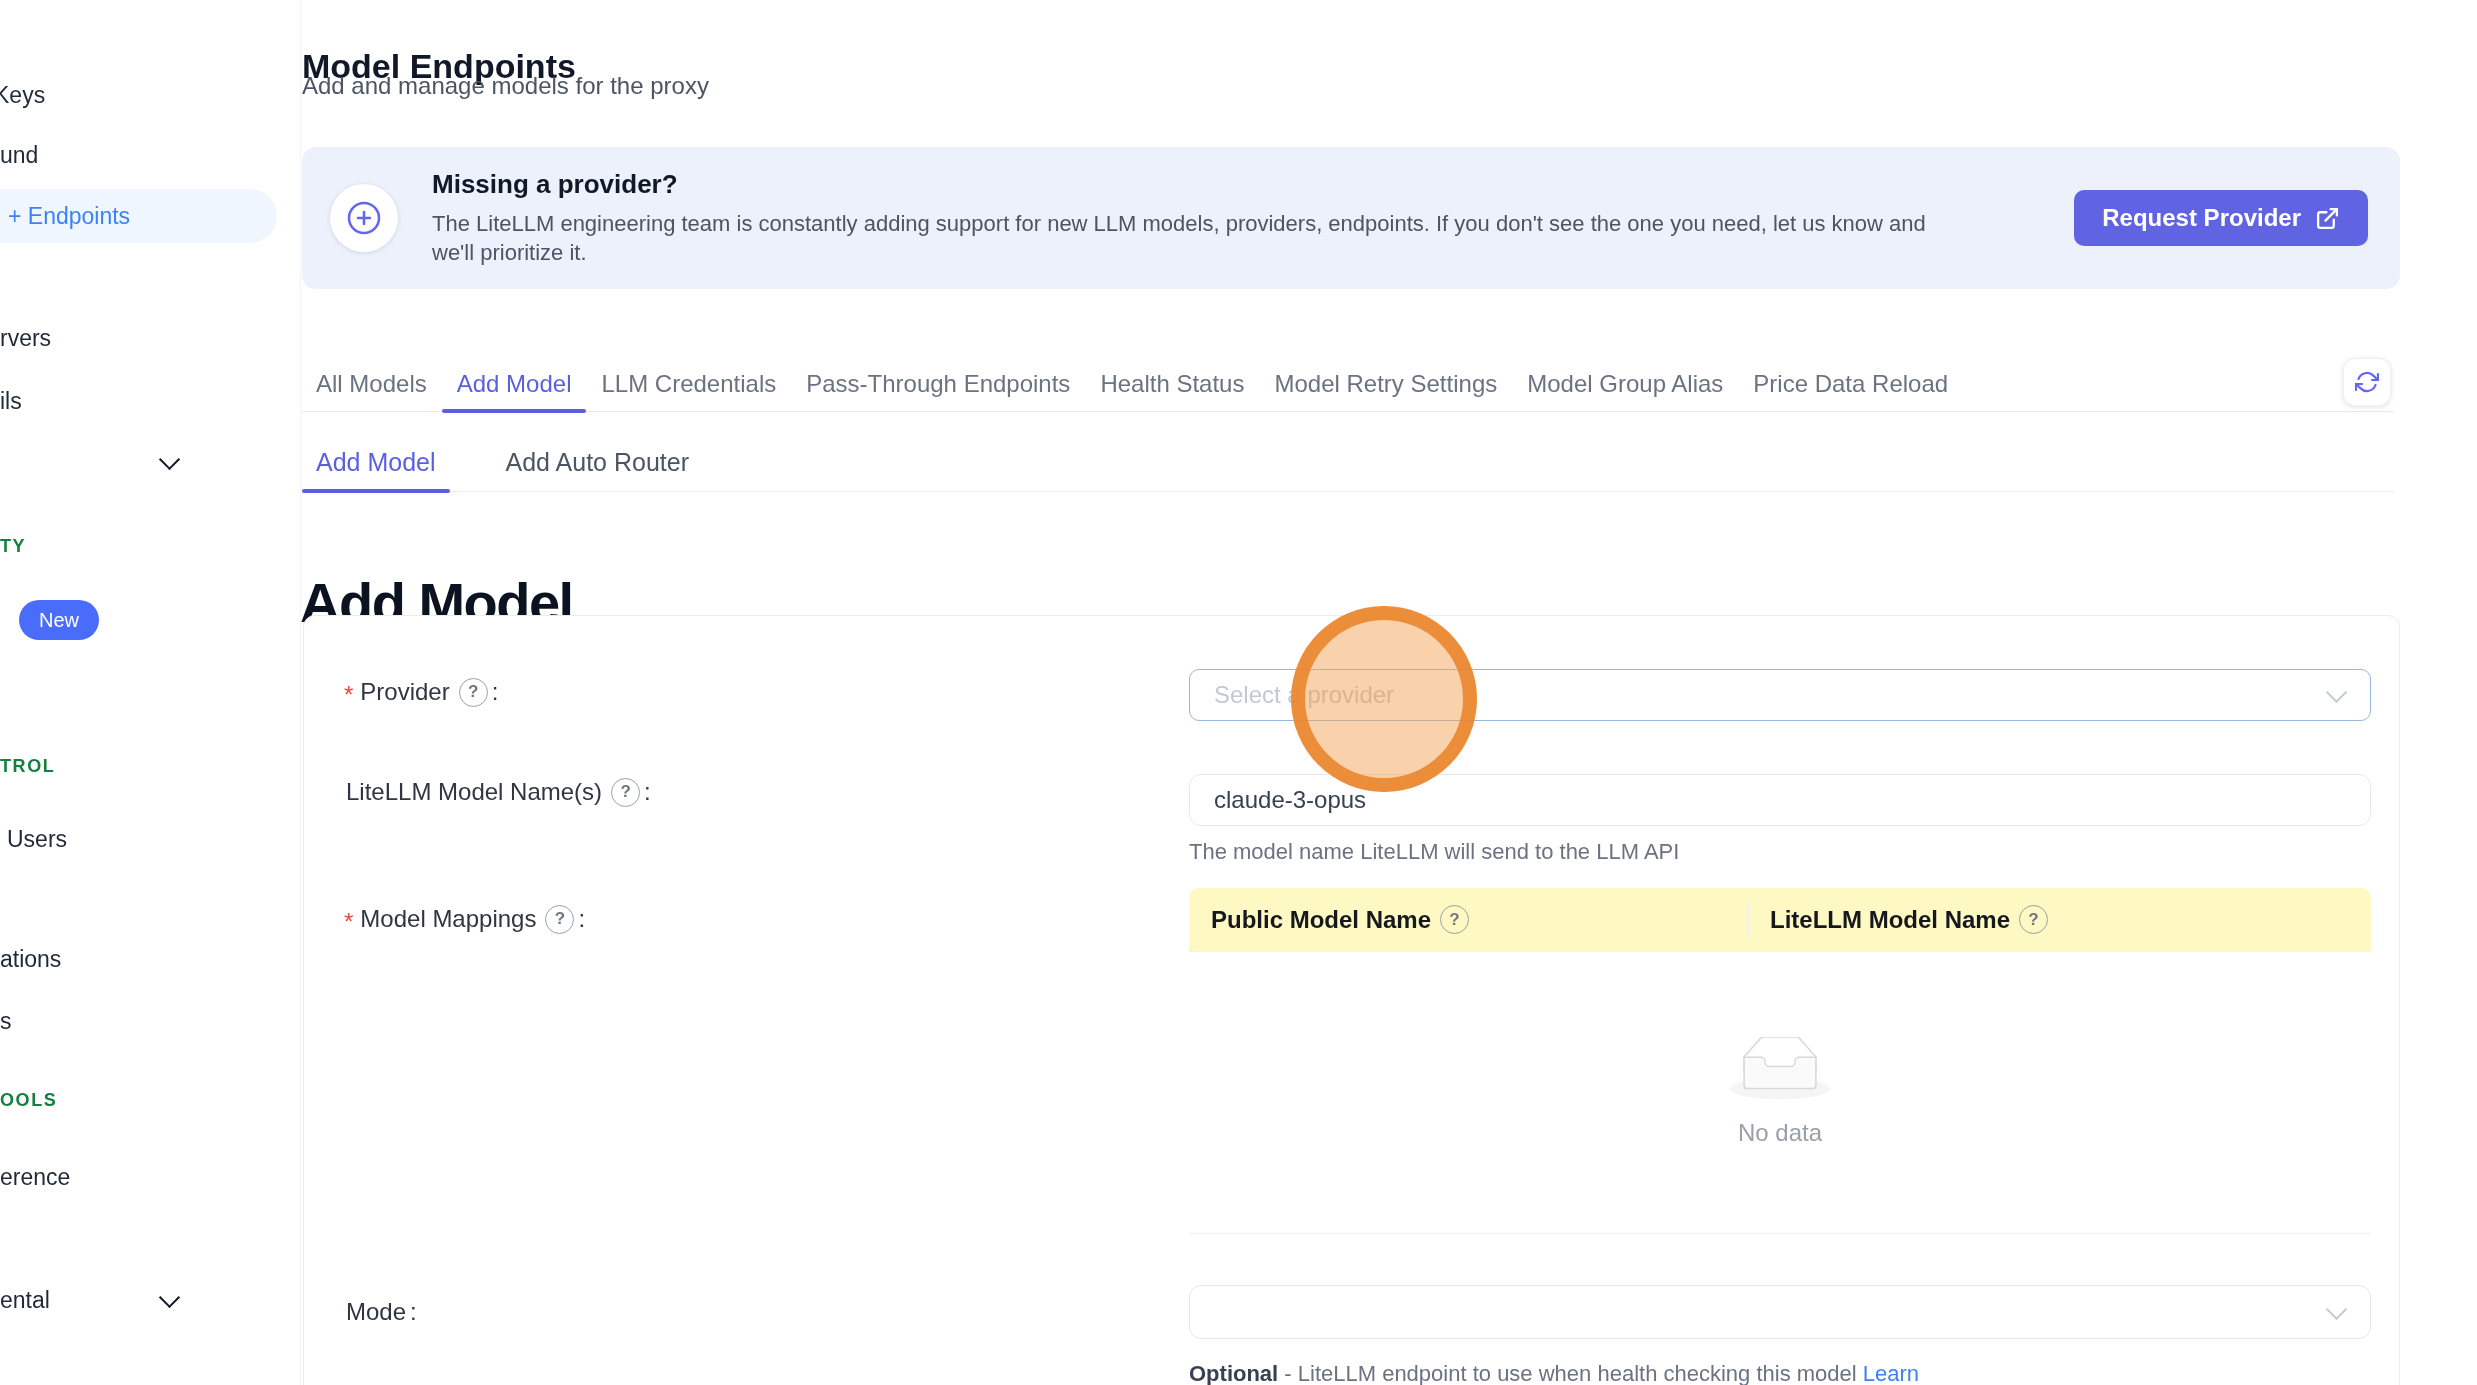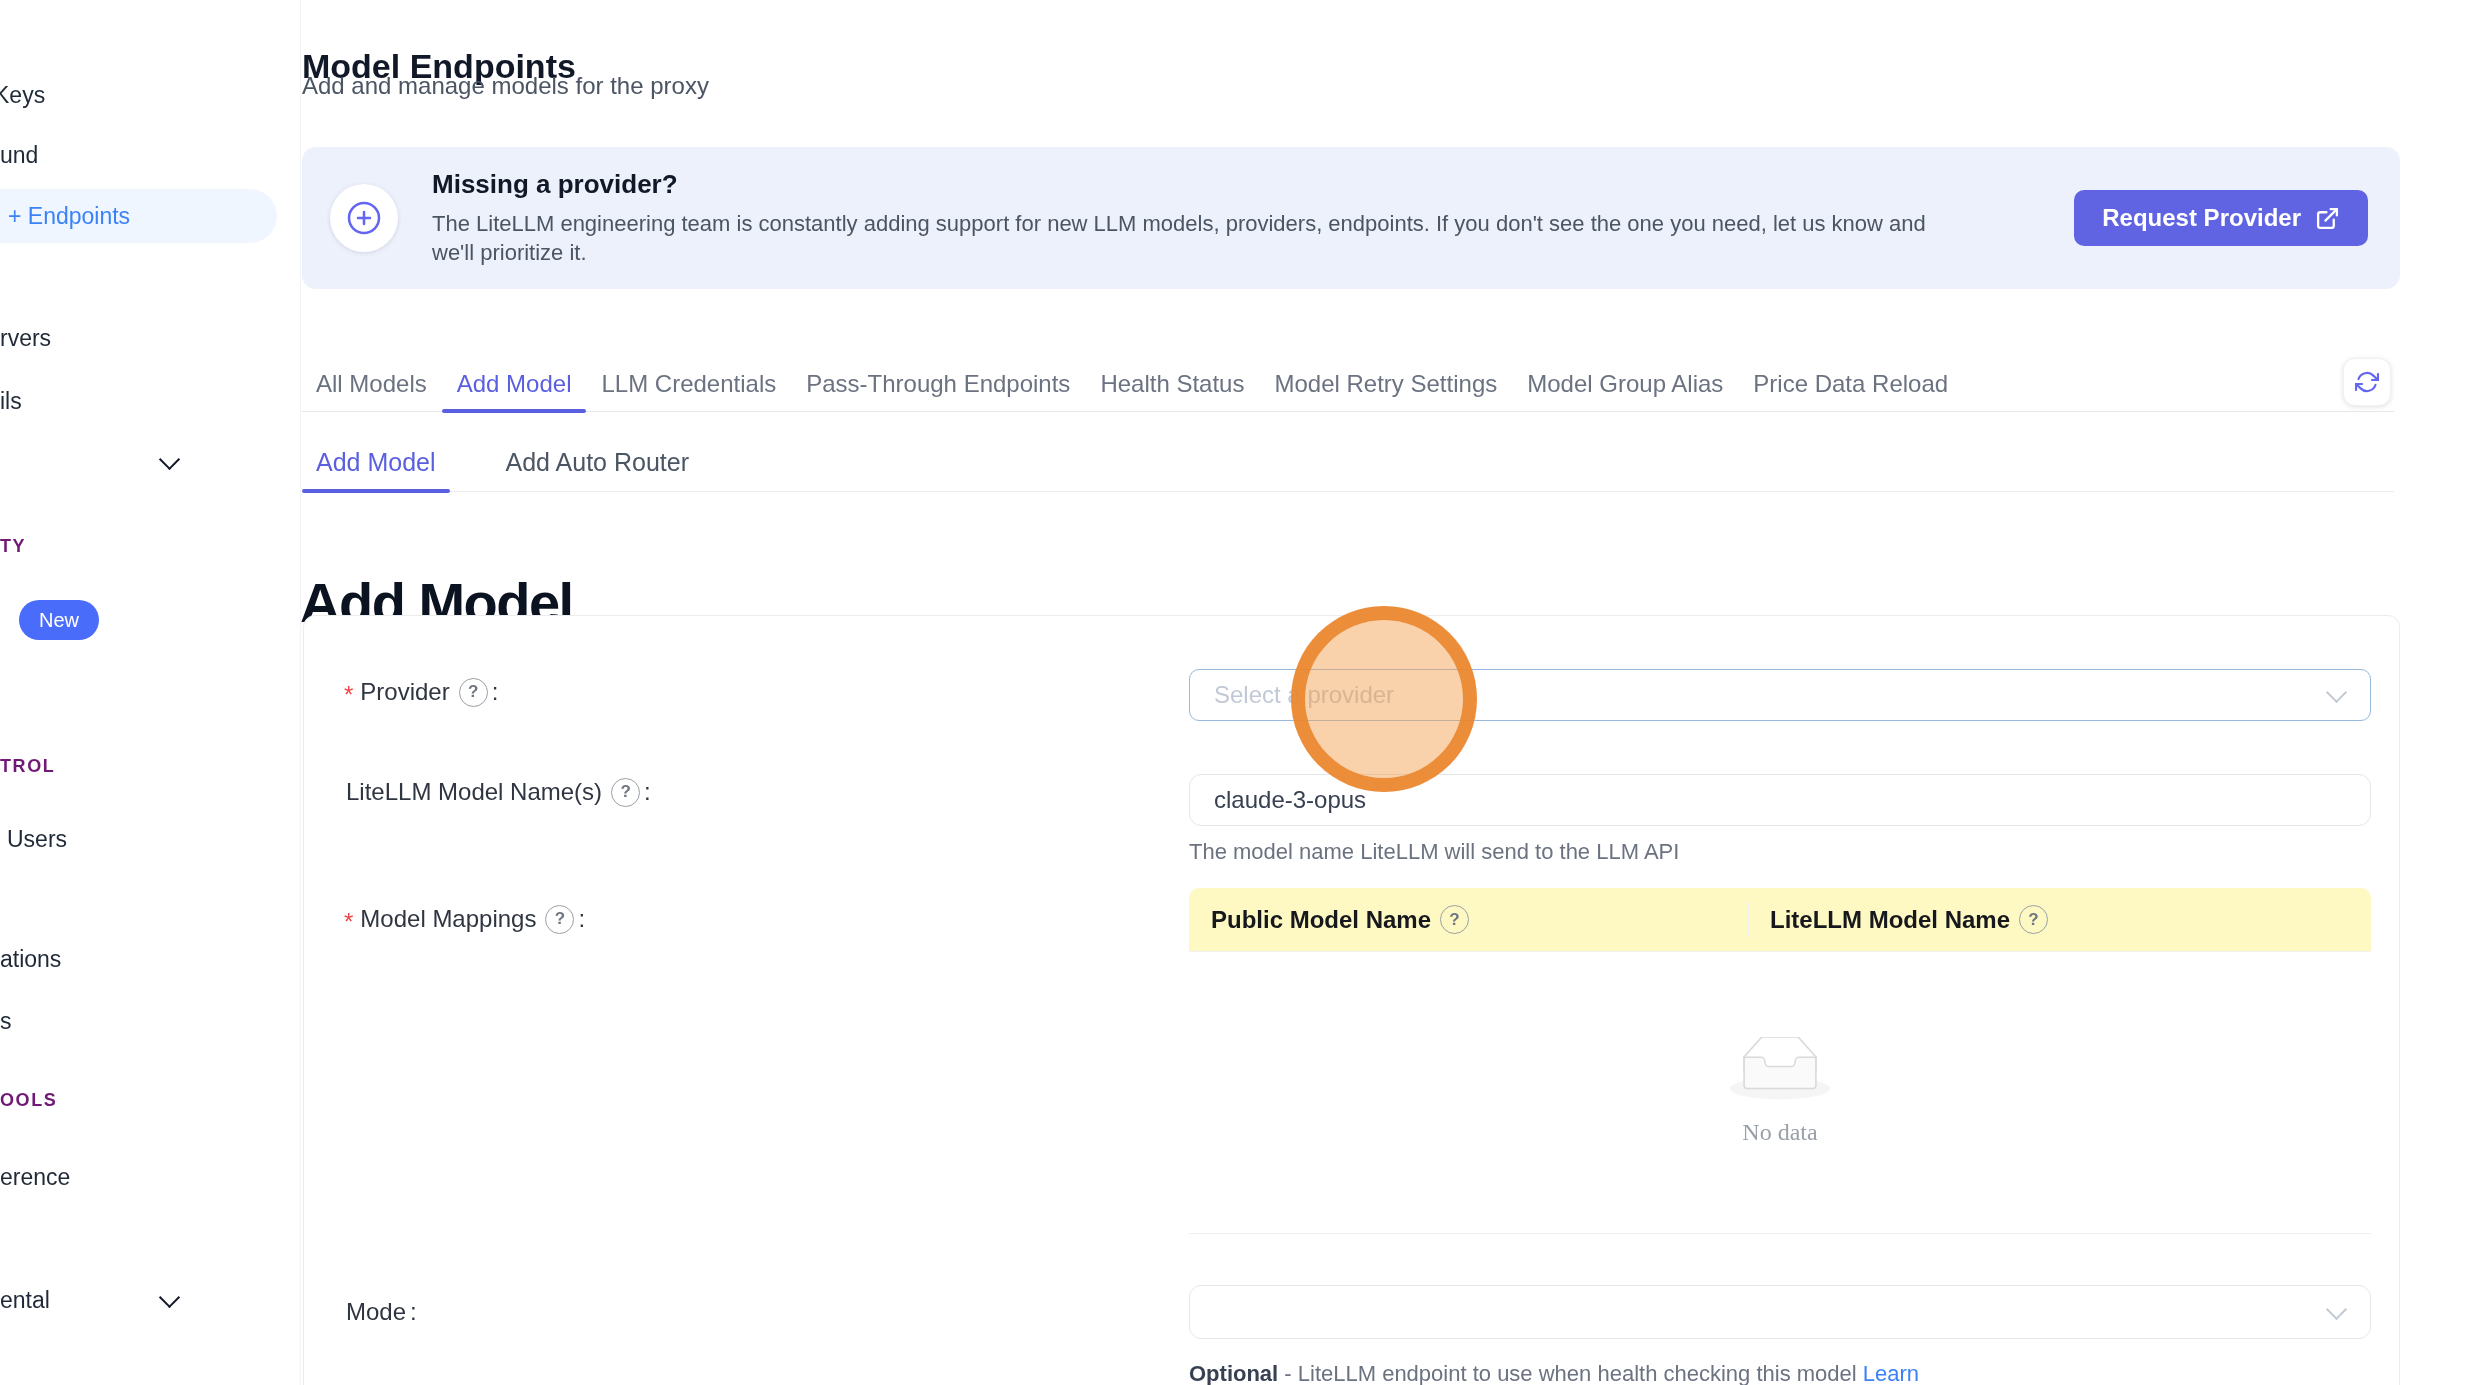--- a/index.html
+++ b/index.html
@@ -1,21 +1,21 @@
 <!DOCTYPE html>
 <html><head>
 <meta charset="utf-8">
 <style>
   html,body{margin:0;padding:0;width:2477px;height:1385px;overflow:hidden;background:#fff;
     font-family:"Liberation Sans","DejaVu Sans",sans-serif;-webkit-font-smoothing:antialiased;}
   .abs{position:absolute;}
   
   #sidebar{position:absolute;left:0;top:0;width:300px;height:1385px;background:#fff;border-right:1px solid #f3f4f6;overflow:hidden;}
   .side-item{position:absolute;font-size:23px;color:#1f2937;white-space:nowrap;line-height:30px;cursor:pointer;}
-  .side-section{position:absolute;font-size:18px;color:#701a75;font-weight:700;letter-spacing:1.6px;white-space:nowrap;}
+  .side-section{position:absolute;font-size:18px;color:#15803d;font-weight:700;letter-spacing:1.6px;white-space:nowrap;}
   .side-pill{position:absolute;left:-48px;top:189px;width:325px;height:54px;background:#eff6ff;border-radius:27px;display:flex;align-items:center;cursor:pointer;}
   .side-pill .lbl{margin-left:56px;font-size:23px;font-weight:500;color:#3b82f6;white-space:nowrap;}
   .badge-new{position:absolute;left:19px;top:600px;height:40px;padding:0 20px;background:#4a6cfa;color:#fff;
     font-size:20px;font-weight:500;border-radius:20px;display:flex;align-items:center;cursor:pointer;}
   .chev{display:inline-block;width:13px;height:13px;border-right:2.6px solid #111827;border-bottom:2.6px solid #111827;transform:rotate(45deg);}
   
   #main{position:absolute;left:300px;top:0;width:2177px;height:1385px;}
   .page-title{position:absolute;left:2px;top:24px;font-size:34px;font-weight:700;color:#111827;}
   .page-sub{position:absolute;left:2px;top:72px;font-size:24px;color:#4b5563;}
   
@@ -53,21 +53,21 @@
   .sel-chev{position:absolute;right:26px;top:50%;margin-top:-10px;width:13px;height:13px;
     border-right:2px solid #c3c9d4;border-bottom:2px solid #c3c9d4;transform:rotate(45deg);}
   .helper{position:absolute;left:885px;font-size:22px;color:#6b7280;white-space:nowrap;}
   .helper span{white-space:pre;}
   
   .map-table{position:absolute;left:885px;top:272px;width:1182px;border-radius:10px 10px 0 0;box-sizing:border-box;}
   .map-head{position:relative;height:63px;background:#fef9c3;border-bottom:1px solid #f0f0f0;border-radius:10px 10px 0 0;display:flex;}
   .map-col{display:flex;align-items:center;font-size:24px;font-weight:700;color:#16181d;padding-left:22px;box-sizing:border-box;}
   .map-col .qmark{font-weight:600;}
   .col-div{position:absolute;left:559px;top:14px;bottom:14px;width:1px;background:#f0f0f0;}
-  .map-body{position:relative;height:281px;border-bottom:1px solid #f0f0f0;font-family:Liberation Serif, serif;}
+  .map-body{position:relative;height:281px;border-bottom:1px solid #f0f0f0;}
   .empty-wrap{position:absolute;left:0;right:0;top:85px;text-align:center;}
   .no-data{margin-top:14px;font-size:24px;color:#9aa0a8;}
   
   .click-ring{position:absolute;left:1291px;top:606px;width:186px;height:186px;border-radius:50%;
     border:14px solid rgba(235,132,42,.88);background:rgba(243,159,77,.48);box-sizing:border-box;pointer-events:none;z-index:5;}
   .link{color:#3b82f6;font-weight:500;cursor:pointer;}
   .bold-opt{color:#374151;font-weight:700;}
 </style>
 </head>
 <body>

